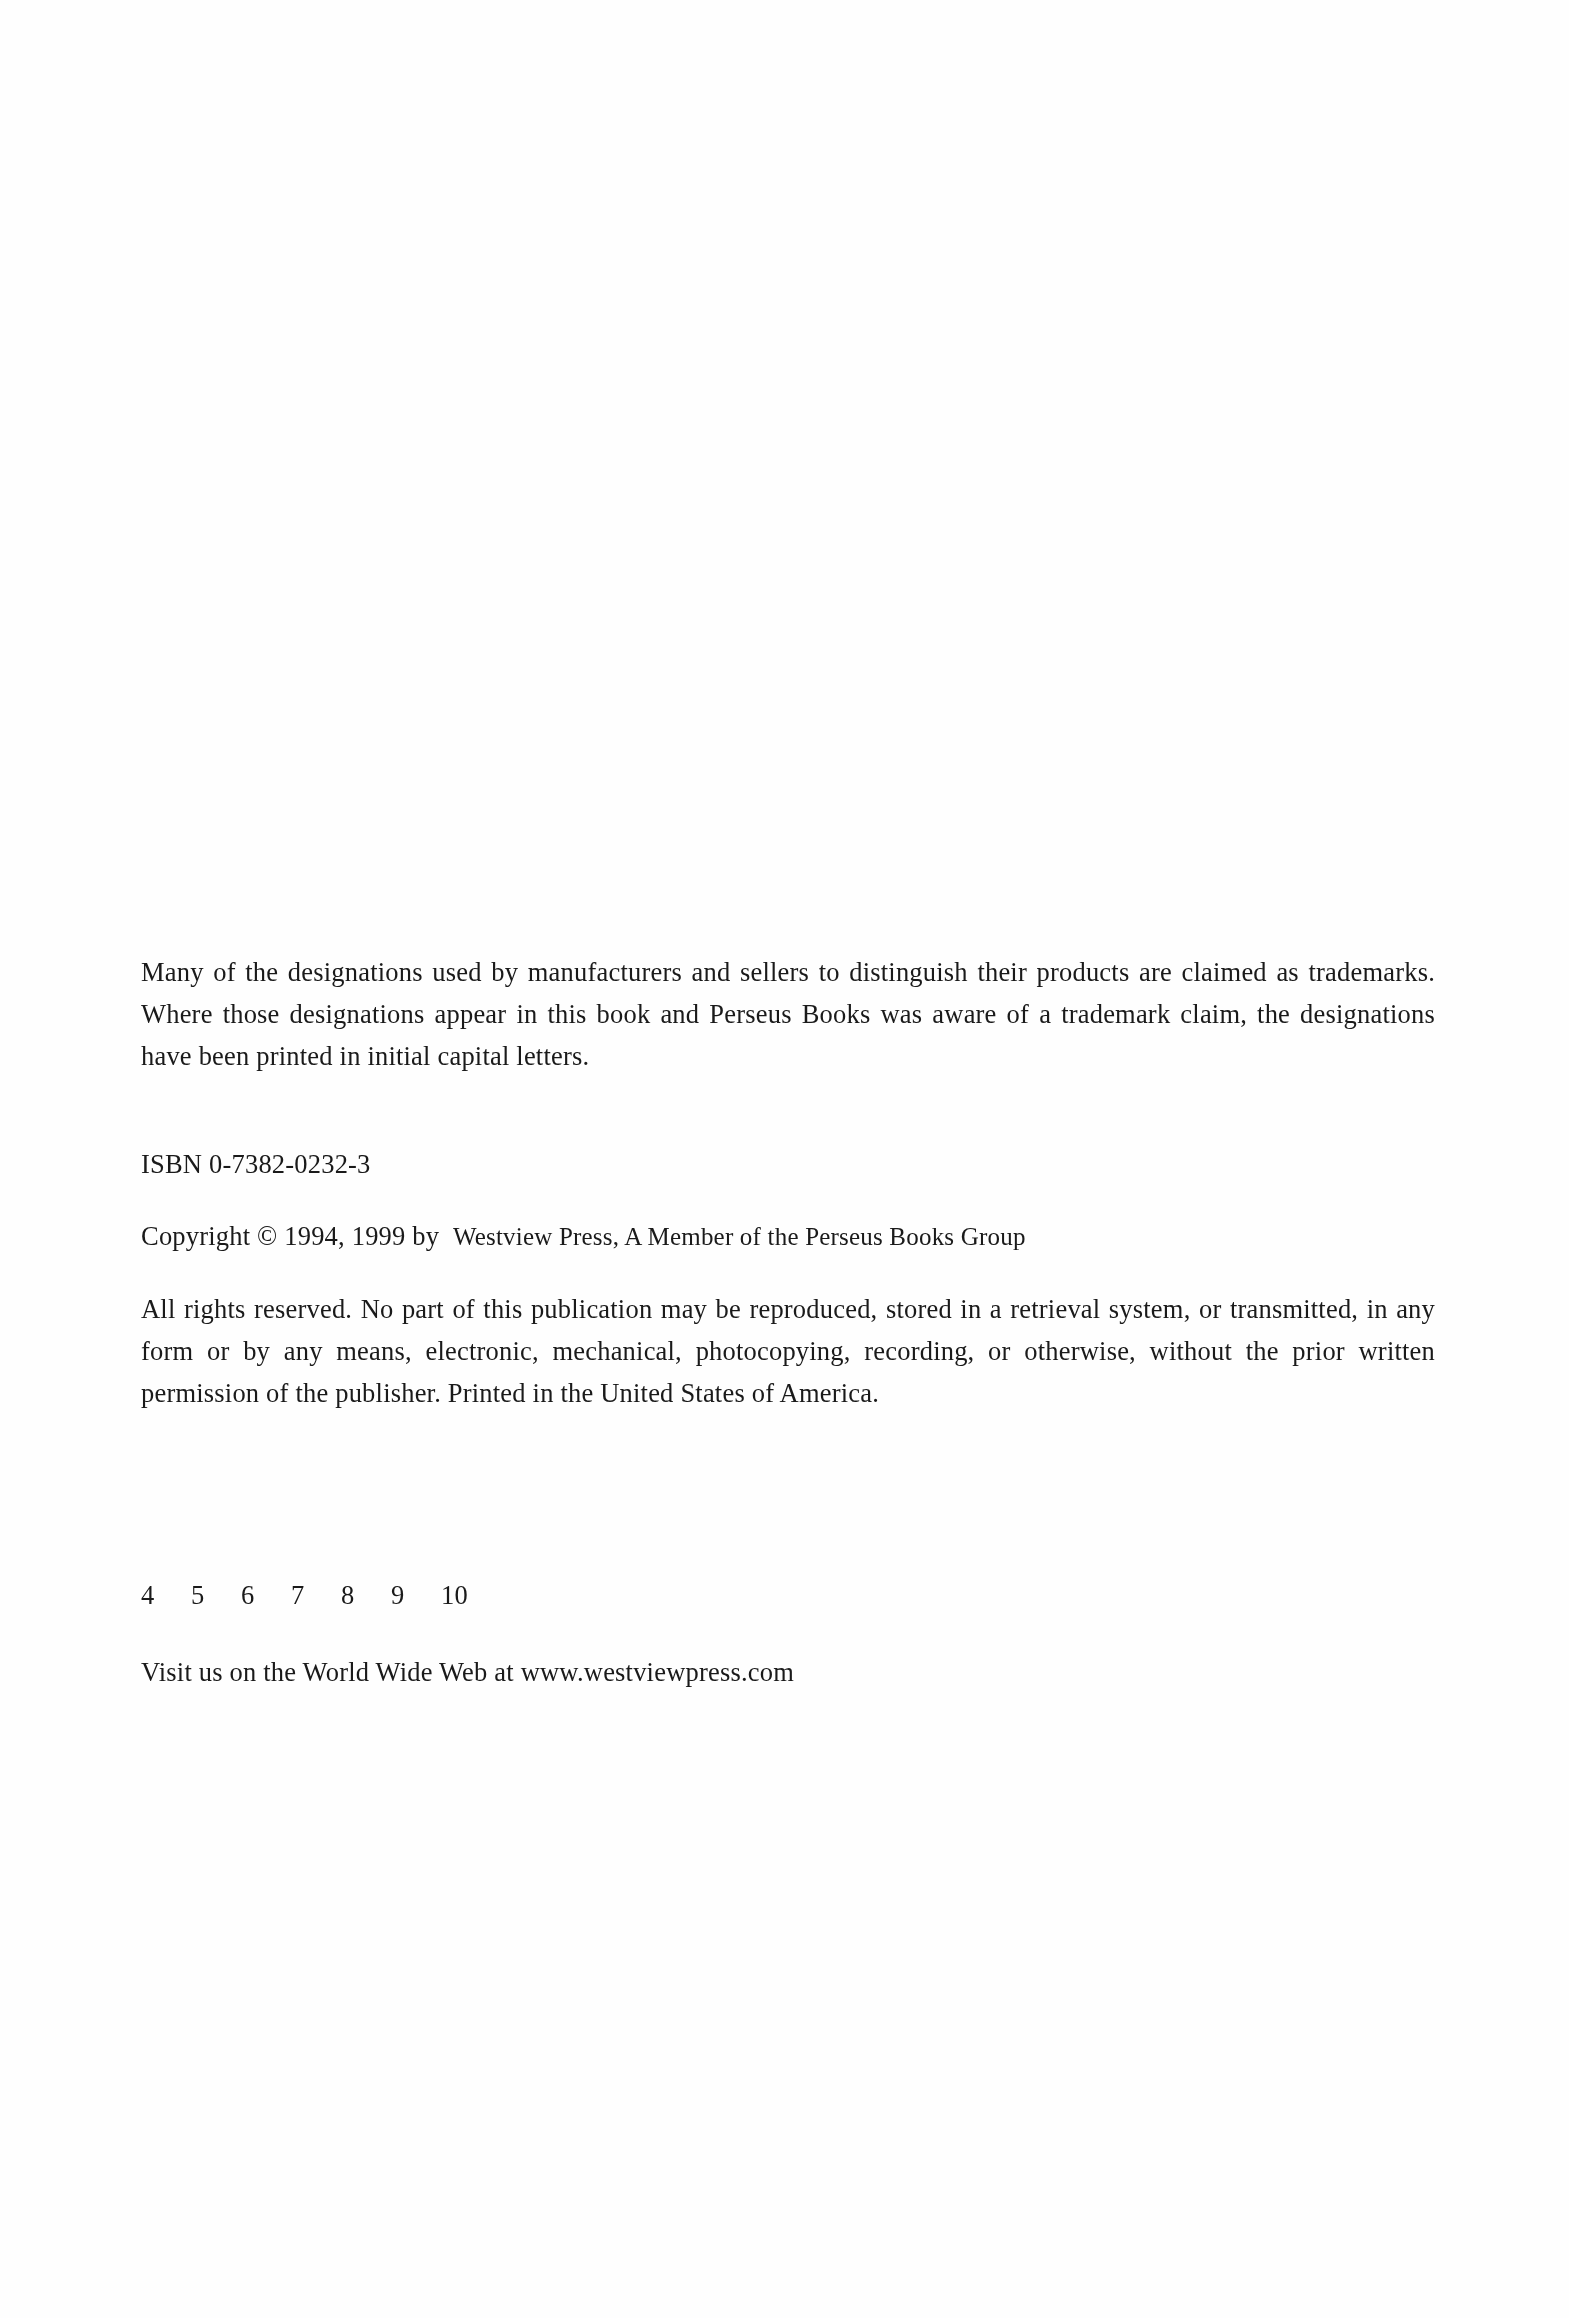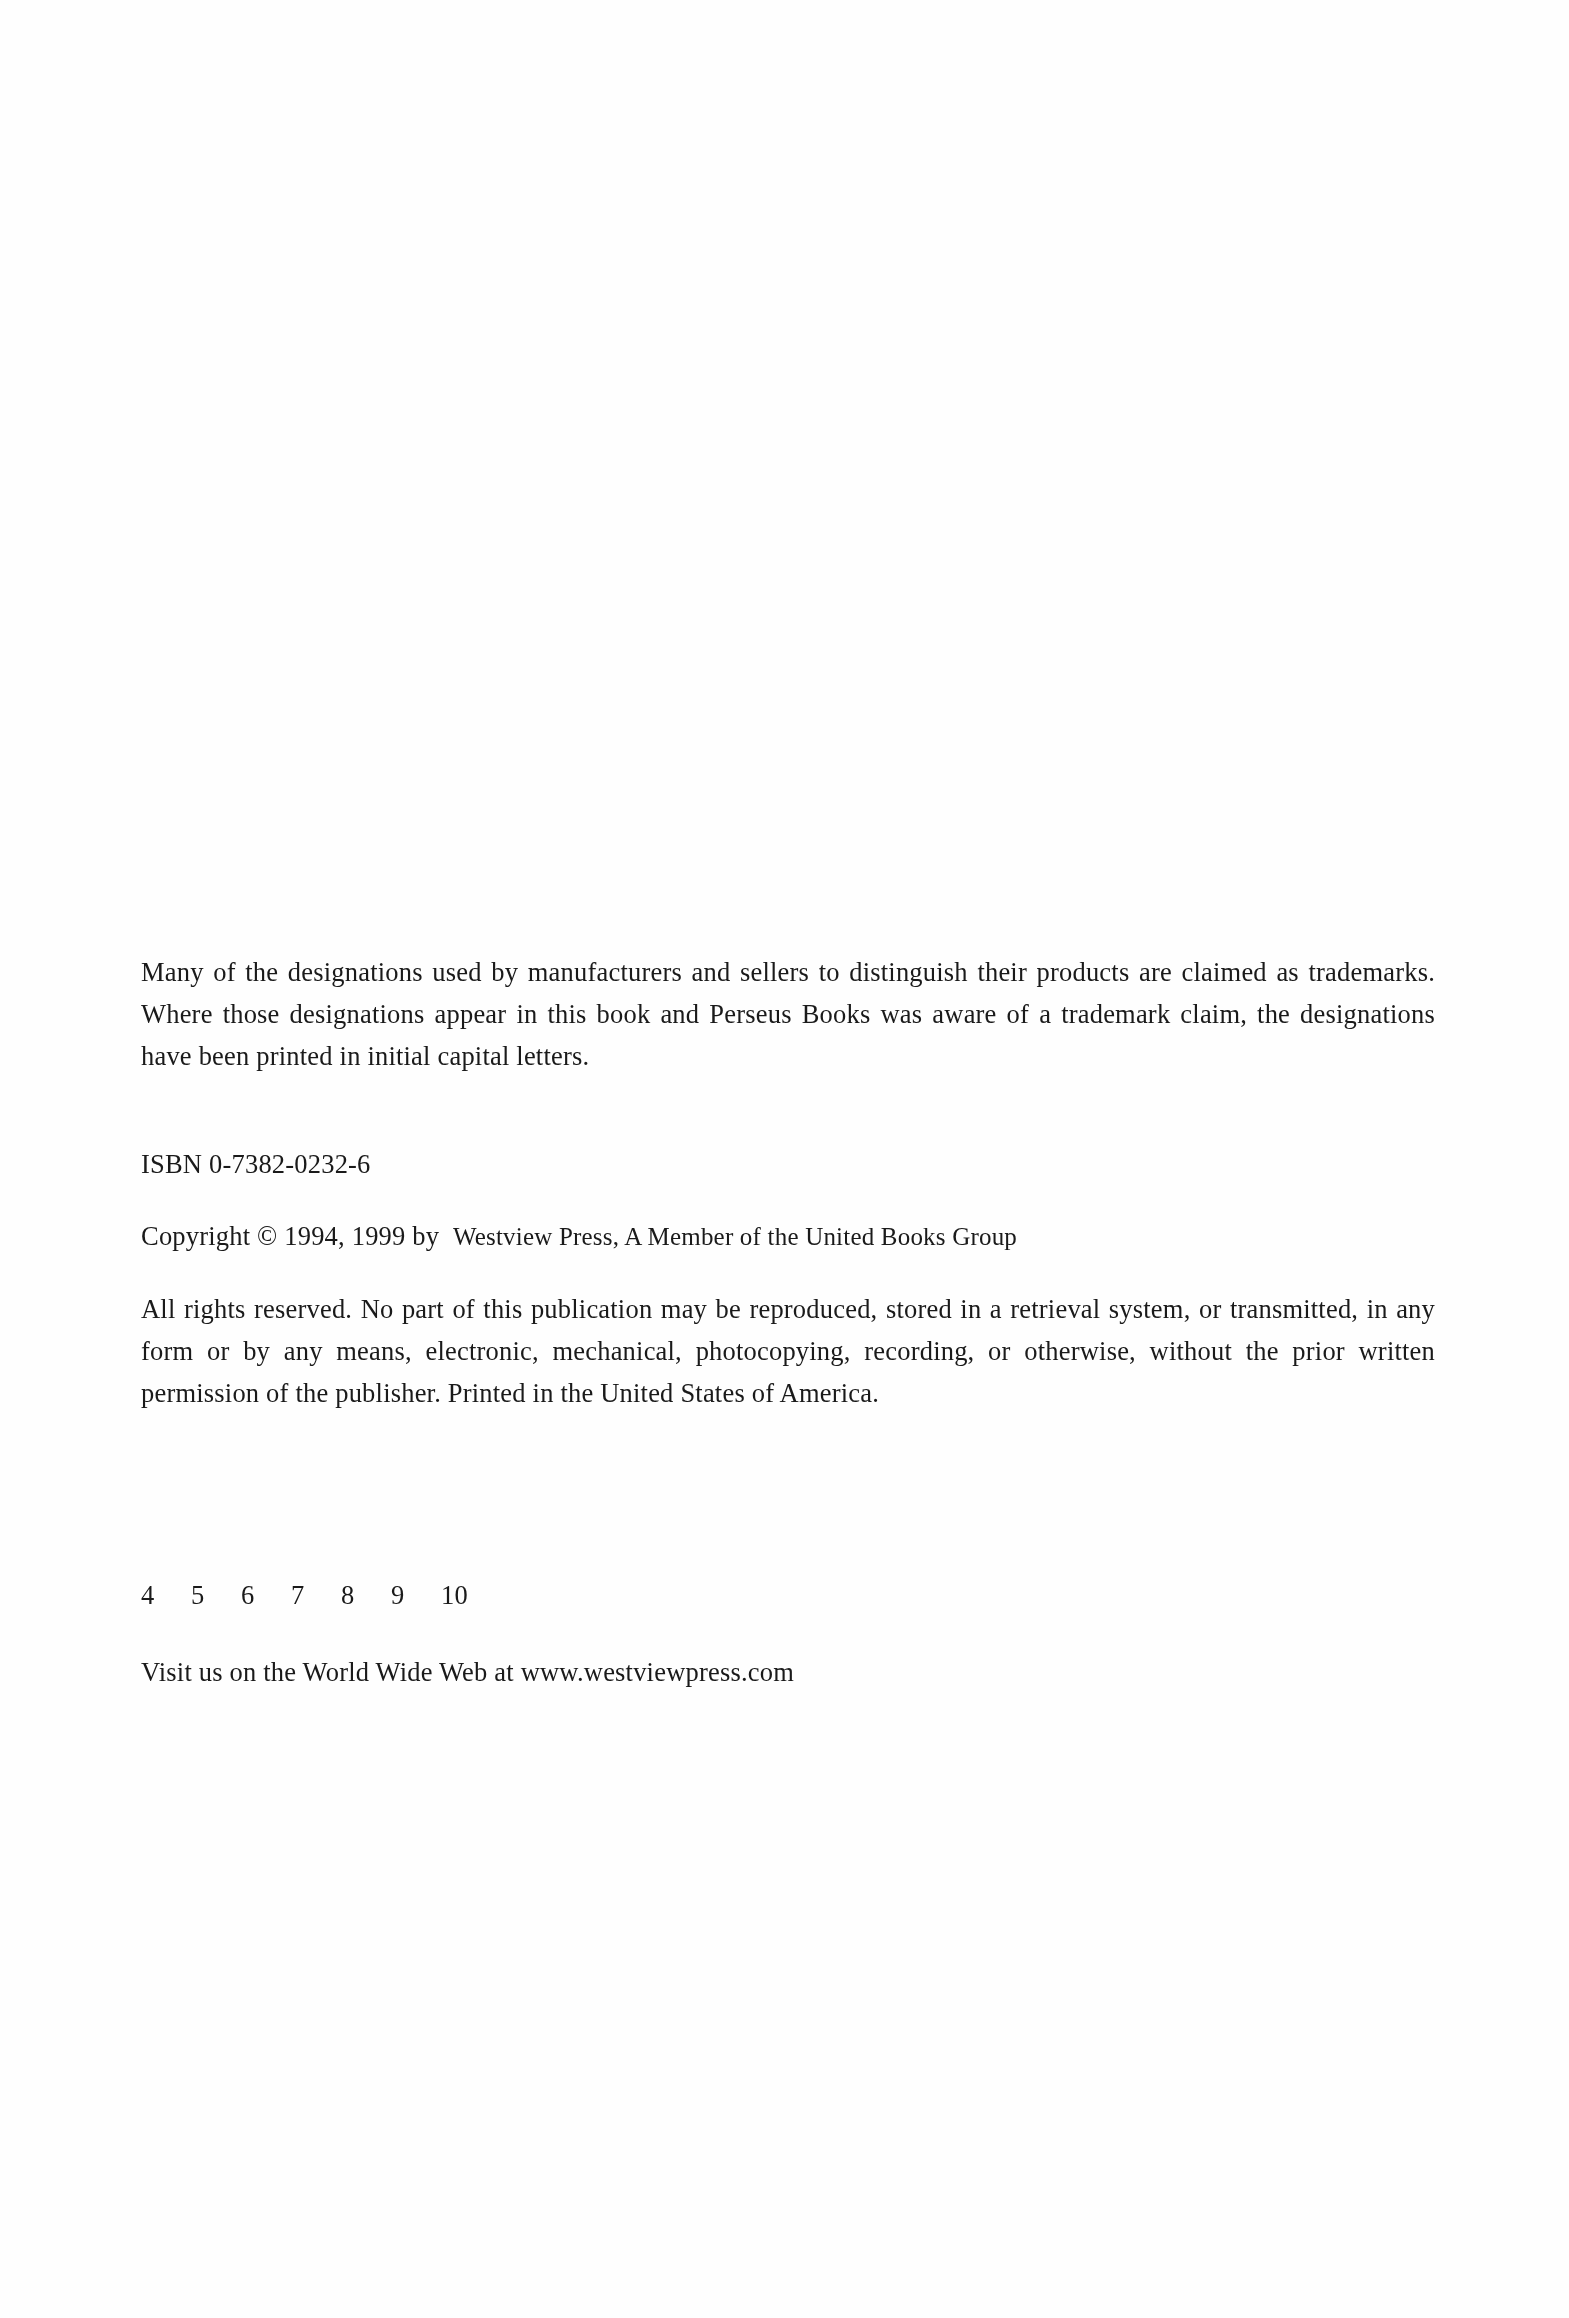--- a/index.html
+++ b/index.html
@@ -74,25 +74,25 @@
 <div class="page">
   <div class="content">
 
     <p class="block">Many of the designations used by manufacturers and sellers to distinguish their products are claimed as trademarks. Where those designations appear in this book and Perseus Books was aware of a trademark claim, the designations have been printed in initial capital letters.</p>
 
     <div class="gap-md"></div>
 
 
     <div class="gap-sm"></div>
 
-    <p class="block nojust smallcaps-line">ISBN 0-7382-0232-6</p>
+    <p class="block nojust smallcaps-line">ISBN 0-7382-0232-3</p>
 
     <div class="gap-sm"></div>
 
-    <p class="block nojust copyright-line"><span>Copyright © 1994, 1999 by</span>&nbsp;&nbsp;<span class="pub">Westview Press, A Member of the United Books Group</span></p>
+    <p class="block nojust copyright-line"><span>Copyright © 1994, 1999 by</span>&nbsp;&nbsp;<span class="pub">Westview Press, A Member of the Perseus Books Group</span></p>
 
     <div class="gap-sm"></div>
 
     <p class="block">All rights reserved. No part of this publication may be reproduced, stored in a retrieval system, or transmitted, in any form or by any means, electronic, mechanical, photocopying, recording, or otherwise, without the prior written permission of the publisher. Printed in the United States of America.</p>
 
     <div class="gap-lg"></div>
 
 
     <div class="gap-xl"></div>
 

